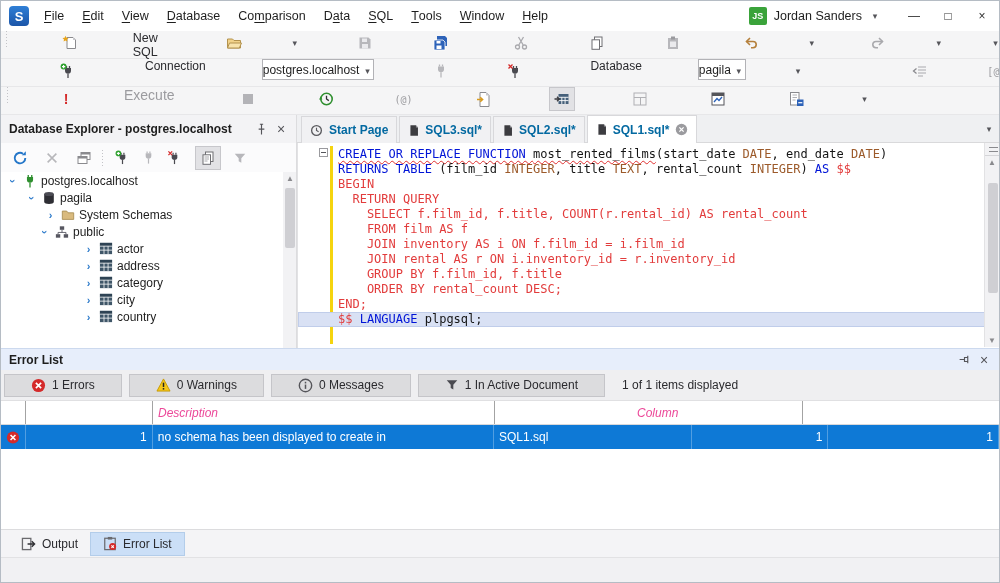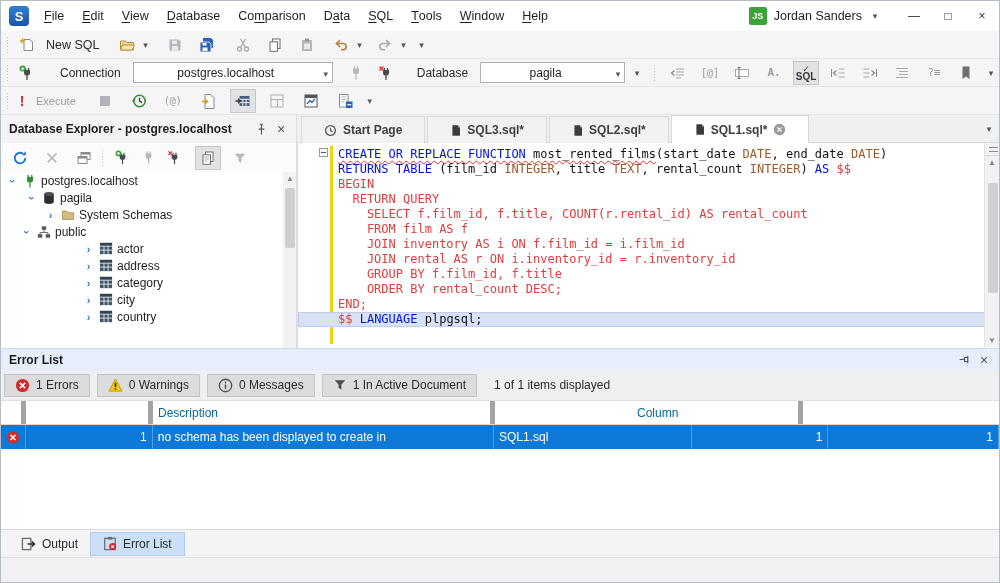--- a/index.html
+++ b/index.html
@@ -19,38 +19,38 @@
   #logo{left:8px;top:5px;width:20px;height:20px;border-radius:4px;background:linear-gradient(180deg,#2f7fd6,#1b55a8);color:#fff;font-weight:bold;font-size:13px;display:flex;align-items:center;justify-content:center;}
   #menubar{left:34px;top:0;height:30px;display:flex;align-items:center;}
   .menu-item{padding:0 9px;height:30px;display:flex;align-items:center;font-size:12.5px;}
   .menu-item u{text-underline-offset:2px;}
   #userbox{right:118px;top:0;height:30px;display:flex;align-items:center;gap:7px;}
   #userbadge{width:18px;height:18px;background:#3aa33a;color:#fff;font-size:9px;font-weight:bold;display:flex;align-items:center;justify-content:center;border-radius:2px;}
   #username{font-size:12.5px;}
   .winbtn{width:34px;height:30px;display:flex;align-items:center;justify-content:center;color:#333;font-size:12px;}
   #win-min{right:68px;top:0;} #win-max{right:34px;top:0;} #win-close{right:0;top:0;}
   
-  .toolbar{left:0;width:100%;height:28px;background:#f5f5f6;border-bottom:1px solid #e7e7e9;display:flex;align-items:center;box-sizing:border-box;}
+  .toolbar{left:0;width:100%;height:28px;background:#f5f5f6;border-bottom:1px solid #e7e7e9;display:flex;align-items:flex-start;box-sizing:border-box;gap:44px;}
   #tb-standard{top:30px;} #tb-connection{top:58px;} #tb-execute{top:86px;}
   .tb-label{padding:0 6px;color:#2a2a2e;}
   .tb-label.disabled{color:#9b9b9f;}
   .combo{background:#fff;border:1px solid #b2b2b6;height:21px;box-sizing:border-box;display:flex;align-items:center;justify-content:center;position:relative;font-size:12px;}
   .combo .cbv{flex:1;text-align:center;padding-right:14px;}
   .combo .caret{position:absolute;right:0;top:-1px;}
   .glyph-ic{color:#9b9b9f;font-size:10px;font-family:"DejaVu Sans Mono",monospace;}
   .sqlchk{display:flex;flex-direction:column;align-items:center;line-height:8px;color:#3a3a3e;}
   .sqlchk i{font-style:normal;font-size:9px;} .sqlchk b{font-size:10px;letter-spacing:0;}
   .stopsq{width:10px;height:10px;background:#b3b3b7;}
   .excl{color:#d42a2a;font-weight:bold;font-size:14px;}
   
   #dock-top{left:0;top:114px;width:100%;height:28px;background:#eff0f2;border-bottom:1px solid #d9d9db;box-sizing:border-box;}
   #explorer-header{left:0;top:0;width:296px;height:28px;background:#f3f3f5;border-right:1px solid #dcdcde;display:flex;align-items:center;box-sizing:border-box;}
   #explorer-title{font-weight:bold;padding-left:8px;flex:1;}
   #doc-tabs{left:300px;top:0;height:28px;display:flex;align-items:flex-end;}
-  .doc-tab{height:27px;display:flex;align-items:center;gap:6px;padding:0 22px;margin-right:2px;background:#f1f1f3;border:1px solid #d8d8db;border-bottom:none;box-sizing:border-box;font-weight:bold;color:#404040;}
+  .doc-tab{height:27px;display:flex;align-items:center;gap:6px;padding:0 8px;margin-right:2px;background:#f1f1f3;border:1px solid #d8d8db;border-bottom:none;box-sizing:border-box;font-weight:bold;color:#0369a1;}
   .doc-tab.active{background:#fff;height:28px;}
   #tab-overflow{right:4px;top:2px;}
   
   #explorer-toolbar{left:0;top:142px;width:296px;height:29px;background:#fbfbfc;border-right:1px solid #dcdcde;display:flex;align-items:center;box-sizing:border-box;}
   #explorer-tree{left:0;top:171px;width:282px;height:176px;background:#fff;overflow:hidden;}
   .tree-row{height:17px;display:flex;align-items:center;gap:4px;white-space:nowrap;}
   .tree-chev{width:11px;text-align:center;color:#2e7bcb;font-weight:bold;font-size:11px;display:inline-block;}
   .tree-chev.exp{transform:rotate(90deg);}
   .tree-ic{width:15px;display:flex;align-items:center;justify-content:center;}
   #explorer-scroll{left:282px;top:171px;width:14px;height:176px;background:#f2f2f4;border-right:1px solid #dcdcde;box-sizing:border-box;}
@@ -68,24 +68,24 @@
   .tk-err{text-decoration:underline;text-decoration-style:wavy;text-decoration-color:#e03030;text-decoration-thickness:1px;text-underline-offset:2px;}
   #editor-scroll{left:686px;top:0;width:17px;height:204px;background:#f2f2f4;border-left:1px solid #e2e2e4;box-sizing:border-box;}
   #ed-grip{height:12px;border-bottom:1px solid #d5d5d8;display:flex;align-items:center;justify-content:center;}
   #ed-grip::after{content:"";width:9px;height:3px;border-top:1px solid #8a8a8e;border-bottom:1px solid #8a8a8e;}
   .ed-thumb{left:3px;top:40px;width:10px;height:110px;background:#cfcfd3;border-radius:2px;}
   
   #error-panel{left:0;top:347px;width:100%;height:181px;background:#fff;}
   #ep-header{left:0;top:0;width:100%;height:22px;background:#e7eefb;border-top:1px solid #ccd9ee;display:flex;align-items:center;box-sizing:border-box;}
   #ep-title{font-weight:bold;padding-left:8px;flex:1;}
   #ep-filterbar{left:0;top:22px;width:100%;height:31px;background:#efeff1;border-bottom:1px solid #e0e0e2;display:flex;align-items:center;box-sizing:border-box;padding-left:3px;}
-  .flt{height:23px;background:#dcdcde;border:1px solid #c5c5c9;box-sizing:border-box;display:flex;align-items:center;gap:6px;padding:0 10px;margin-right:7px;color:#2a2a2e;}
+  .flt{height:23px;background:#dcdcde;border:1px solid #c5c5c9;box-sizing:border-box;display:flex;align-items:center;gap:6px;padding:0 26px;margin-right:7px;color:#2a2a2e;}
   #ep-summary{margin-left:10px;color:#2a2a2e;}
   #ep-table-head{left:0;top:53px;width:100%;height:24px;background:#fff;border-bottom:1px solid #d8d8da;display:flex;box-sizing:border-box;}
-  .th{border-right:5px solid #a3a3a3;box-sizing:border-box;display:flex;align-items:center;padding-left:5px;color:#0369a1;}
+  .th{border-right:1px solid #a3a3a3;box-sizing:border-box;display:flex;align-items:center;padding-left:5px;color:#ec4899;font-style:italic;}
   #ep-rows{left:0;top:77px;width:100%;}
   .err-row{height:24px;display:flex;box-sizing:border-box;}
   .err-row.selected{background:#0e79d6;color:#fff;}
   .td{box-sizing:border-box;display:flex;align-items:center;padding:0 5px;border-right:1px solid rgba(255,255,255,0.28);overflow:hidden;}
   .td.num{justify-content:flex-end;}
   
   #bottom-tabs{left:0;top:528px;width:100%;height:28px;background:#f4f4f6;border-top:1px solid #dcdcde;display:flex;align-items:center;box-sizing:border-box;padding-left:8px;}
   .btab{height:24px;display:flex;align-items:center;gap:6px;padding:0 12px;color:#2a2a2e;}
   .btab.active{background:#cbdff7;border:1px solid #b3cdea;box-sizing:border-box;}
   #statusbar{left:0;top:556px;width:100%;height:25px;background:#f1f1f3;border-top:1px solid #e2e2e4;}
@@ -278,21 +278,21 @@
         </svg>
       </span>
     <span class="caret" style="margin-left:6px"></span>
   </div>
 
   <div id="tb-execute" class="abs toolbar">
     <i class="grip"></i>
     <span class="tool" style="width:16px">
         <span class="excl">!</span>
       </span>
-    <span class="tb-label disabled" style="font-size:11px">Execute</span>
+    <span class="tb-label disabled" style="font-size:14px">Execute</span>
     <span class="tool" style="margin-left:10px">
         <i class="stopsq"></i>
       </span>
     <span class="tool" style="margin-left:8px">
         <svg width="16" height="16" viewBox="0 0 16 16">
           <circle cx="8.5" cy="8" r="5.7" fill="none" stroke="#2f8f2f" stroke-width="1.6"></circle>
           <path d="M8.5 4.8V8l2.3 1.6" stroke="#2f2f33" stroke-width="1.3" fill="none"></path>
           <path d="M1 8.5 2.8 5.5 4.4 8.5z" fill="#2f8f2f"></path>
         </svg>
       </span>
@@ -477,21 +477,21 @@
       </div>
       <div class="tree-row" style="padding-left: 44px;">
         <span class="tree-chev">›</span>
         <span class="tree-ic">
           <svg width="14" height="14" viewBox="0 0 16 16">
             <path d="M1.5 3.5h5L8 5.5h6.5V13h-13z" fill="#d9ba7e" stroke="#a98f55"></path>
           </svg>
         </span>
         <span>System Schemas</span>
       </div>
-      <div class="tree-row" style="padding-left: 20px;">
+      <div class="tree-row" style="padding-left: 38px;">
         <span class="tree-chev exp">›</span>
         <span class="tree-ic">
           <svg width="14" height="14" viewBox="0 0 16 16">
             <rect x="5.5" y="1.5" width="5" height="4" fill="#565660"></rect>
             <rect x="1" y="10.5" width="5" height="4" fill="#565660"></rect>
             <rect x="10" y="10.5" width="5" height="4" fill="#565660"></rect>
             <path d="M8 5.5v3M3.5 10.5v-2h9v2" stroke="#565660" fill="none"></path>
           </svg>
         </span>
         <span>public</span>

